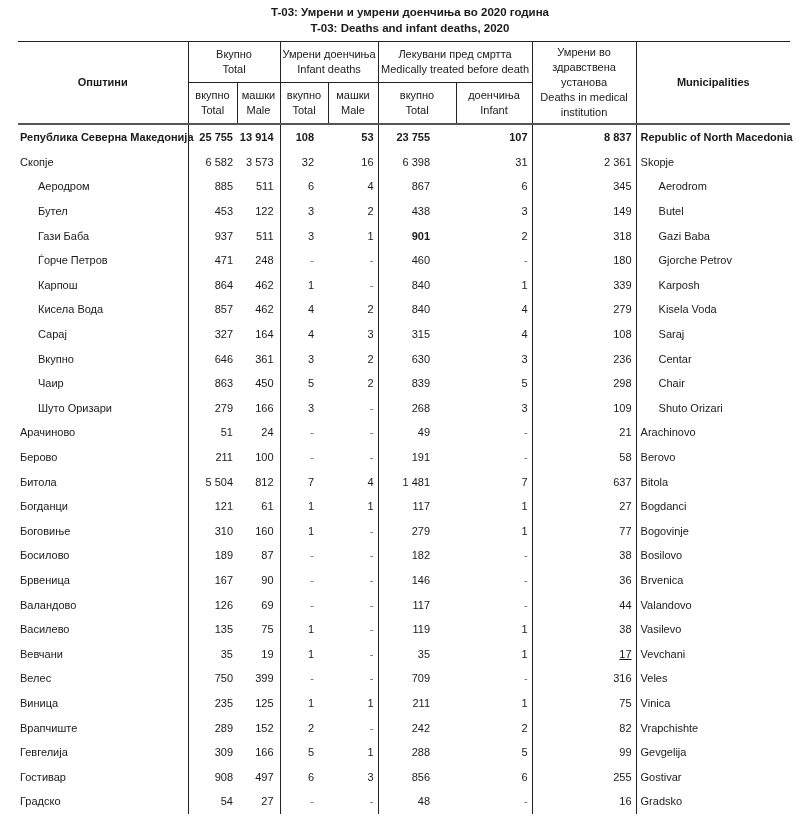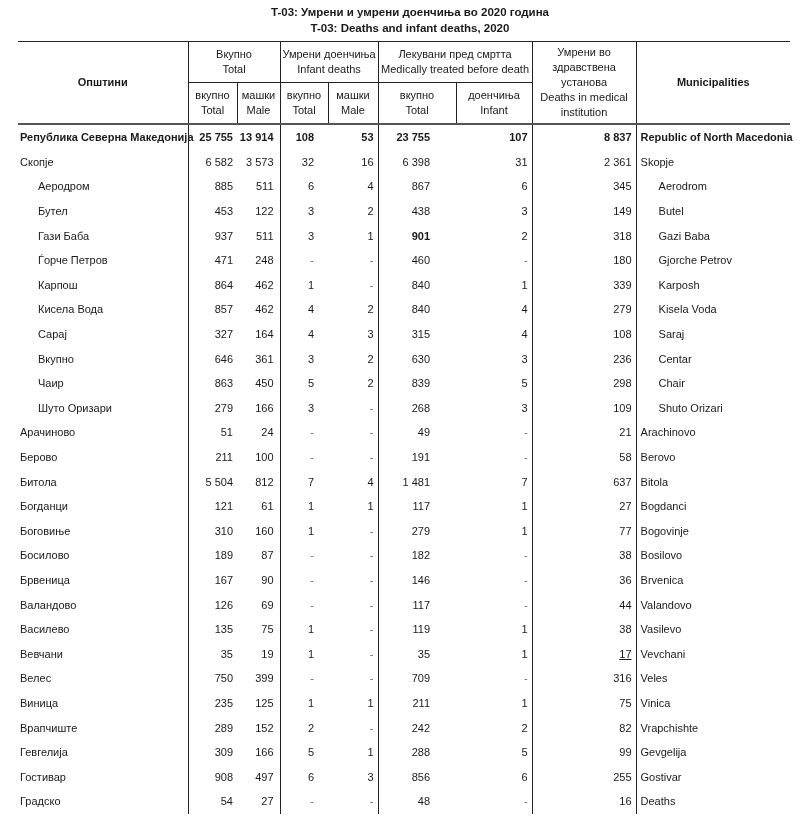--- a/index.html
+++ b/index.html
@@ -395,16 +395,16 @@
       </tr>
       <tr>
         <td class="name">Градско</td>
         <td class="num vl" style="padding-right: 4px;">54</td>
         <td class="num c2">27</td>
         <td class="num vl c3 dash" style="padding-right: 14px;">-</td>
         <td class="num dash">-</td>
         <td class="num vl c5" style="padding-right: 26px;">48</td>
         <td class="num dash">-</td>
         <td class="num vl" style="padding-right: 4px;">16</td>
-        <td class="eng vl">Deaths</td>
+        <td class="eng vl">Gradsko</td>
       </tr>
     </tbody>
 </table>
 
 </body></html>

